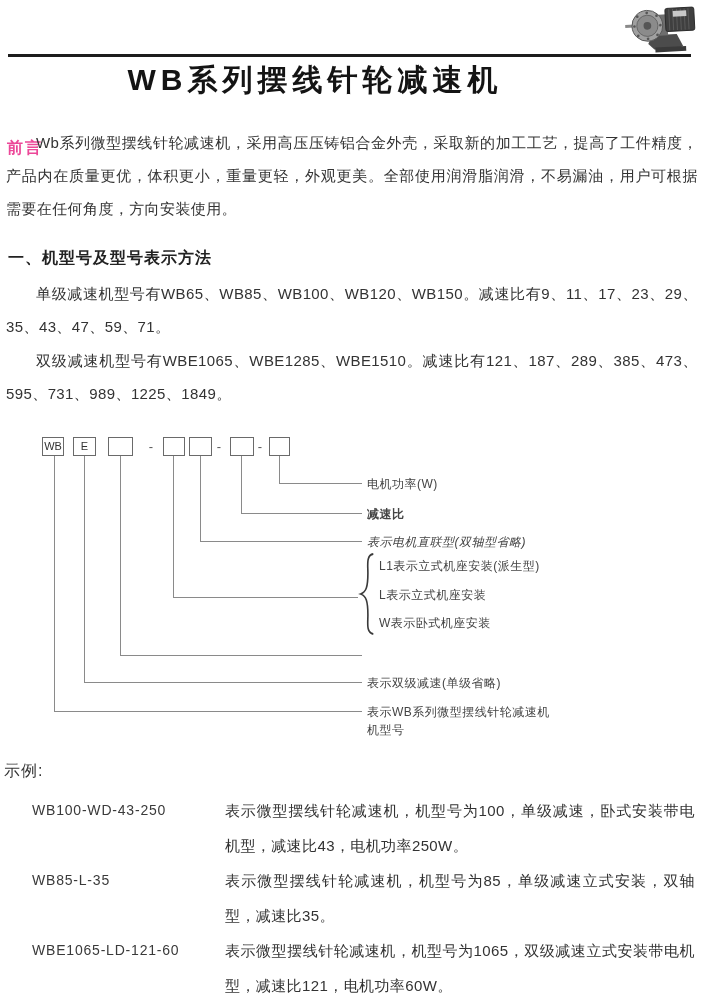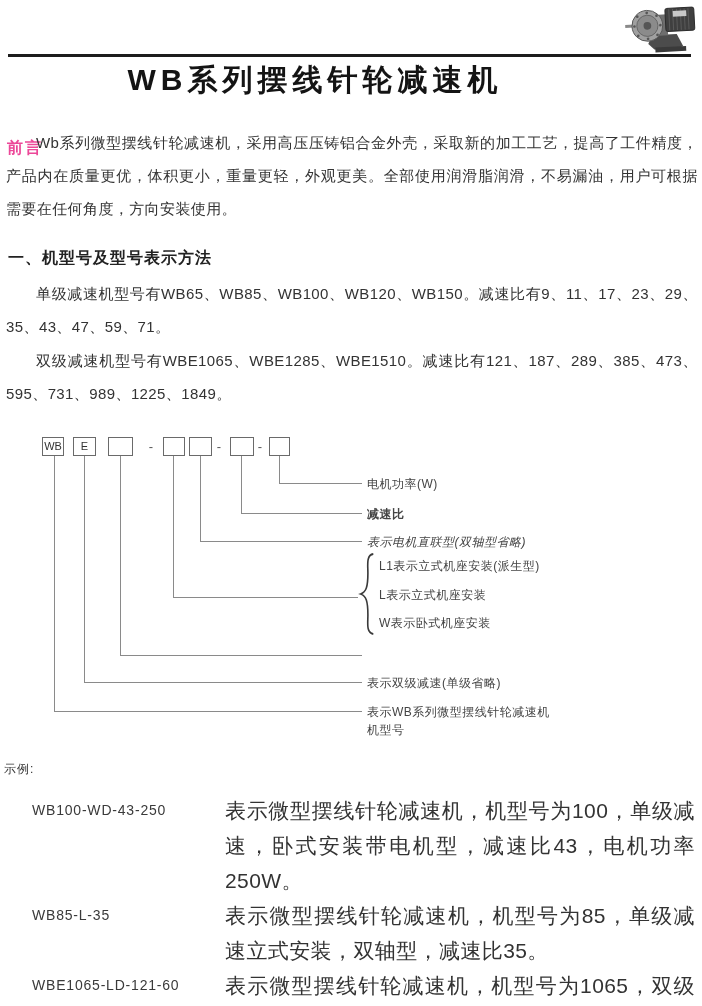--- a/index.html
+++ b/index.html
@@ -46,30 +46,30 @@
     border:1px solid #6a6a6a; background:#fff;
     font-size:11px; color:#333; text-align:center; line-height:17px;
   }
   .ddash { position:absolute; top:437px; height:19px; line-height:19px; font-size:13px; color:#555; text-align:center; }
   .vline { position:absolute; width:1px; background:#8a8a8a; top:456px; }
   .hline { position:absolute; height:1px; background:#8a8a8a; }
   .dlabel { position:absolute; left:367px; font-size:12px; color:#444; white-space:nowrap; letter-spacing:0.5px; }
   .brace-icon { position:absolute; left:358px; top:552px; width:18px; height:84px; }
 
   
-  .h-examples { position:absolute; left:4px; top:761px; font-size:12px; color:#333; letter-spacing:1px; }
+  .h-examples { position:absolute; left:4px; top:761px; font-size:16px; color:#333; letter-spacing:1px; }
   .examples { position:absolute; left:0; top:793px; width:702px; }
   .ex-row { display:flex; min-height:70px; align-items:flex-start; }
   .ex-model {
     flex:0 0 225px; padding-left:32px;
     font-size:14px; color:#3a3a3a; letter-spacing:0.8px; line-height:35px; white-space:nowrap;
   }
   .ex-desc {
     flex:0 0 470px; width:470px;
-    font-size:21px; color:#333; line-height:35px; text-align:justify; letter-spacing:0.4px;
+    font-size:15px; color:#333; line-height:35px; text-align:justify; letter-spacing:0.4px;
   }
 </style>
 </head>
 <body>
 
 <svg class="machine-photo" viewBox="0 0 76 54">
   <g transform="rotate(-3 38 27)">
     <rect x="1" y="22" width="14" height="3" fill="#8a8a8a"></rect>
     <polygon points="28,34 54,34 60,47 50,51 30,49 24,43" fill="#4c4c4c"></polygon>
     <rect x="31" y="47" width="32" height="5" fill="#3a3a3a"></rect>

